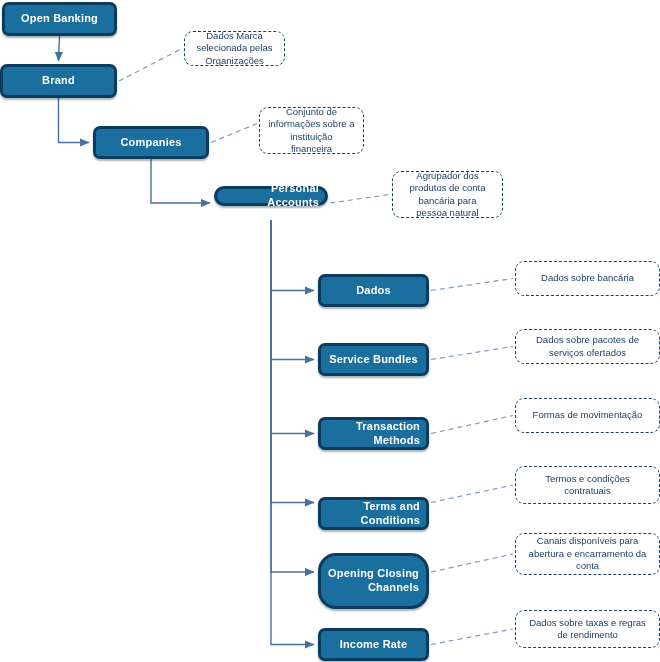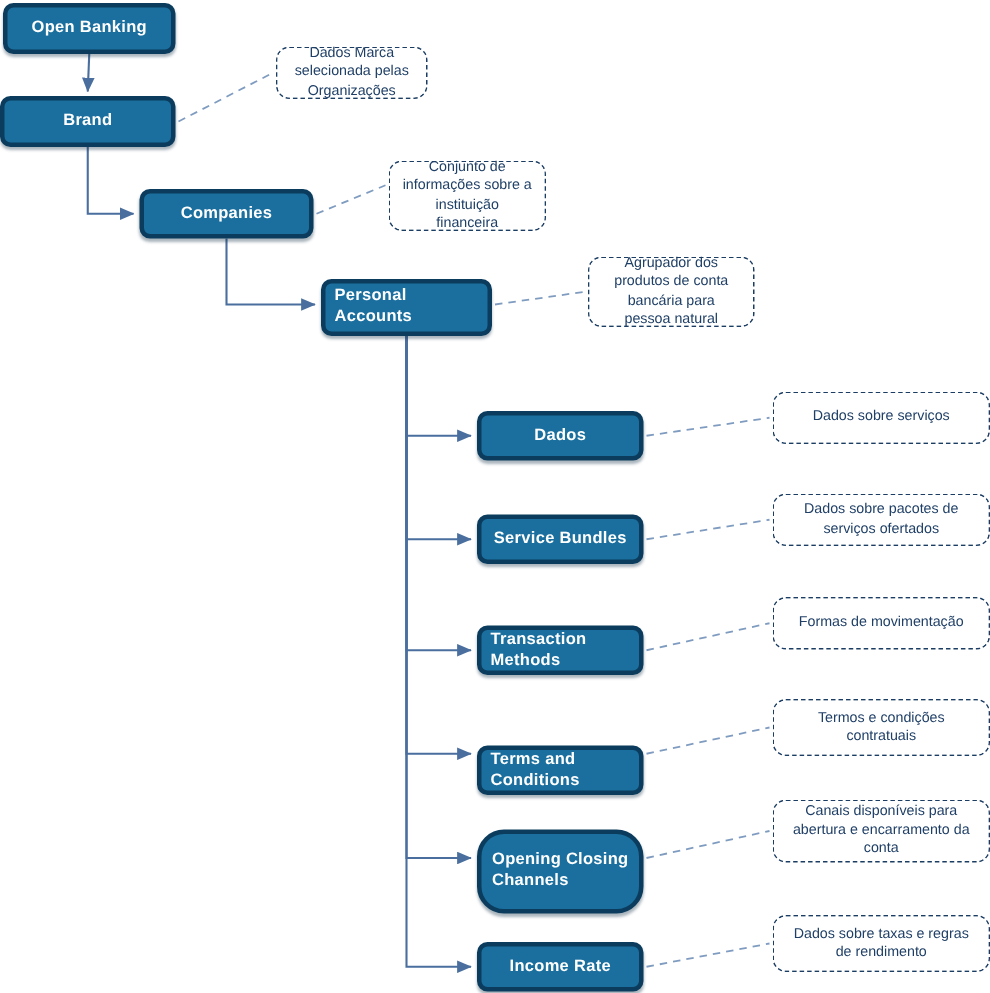--- a/index.html
+++ b/index.html
@@ -31,21 +31,21 @@
     background: #1a6f9e;
     border: 3px solid #0b3c5d;
     border-radius: 7px;
     color: #ffffff;
     font-weight: bold;
     font-size: 11px;
     letter-spacing: 0.2px;
     display: flex;
     align-items: center;
     justify-content: center;
-    text-align: left;
+    text-align: right;
     line-height: 1.25;
     box-shadow: 0 2px 2px rgba(10,40,64,0.35);
   }
   .node-label {
     display: block;
     padding: 0 6px;
     white-space: pre-line;
   }
   .note {
     position: absolute;
@@ -103,21 +103,21 @@
   <div id="node-layer">
       <div class="node" style="left: 2px; top: 2px; width: 115px; height: 34px;">
         <span class="node-label">Open Banking</span>
       </div>
       <div class="node" style="left: 0px; top: 64px; width: 117px; height: 34px;">
         <span class="node-label">Brand</span>
       </div>
       <div class="node" style="left: 93px; top: 126px; width: 116px; height: 33px;">
         <span class="node-label">Companies</span>
       </div>
-      <div class="node" style="left: 214px; top: 186px; width: 114px; height: 38px;">
+      <div class="node" style="left: 214px; top: 186px; width: 114px; height: 20px; border-radius: 15px;">
         <span class="node-label">Personal Accounts</span>
       </div>
       <div class="node" style="left: 318px; top: 274px; width: 111px; height: 33px;">
         <span class="node-label">Dados</span>
       </div>
       <div class="node" style="left: 318px; top: 343px; width: 111px; height: 33px;">
         <span class="node-label">Service Bundles</span>
       </div>
       <div class="node" style="left: 318px; top: 417px; width: 111px; height: 33px;">
         <span class="node-label">Transaction Methods</span>
@@ -145,21 +145,21 @@
 instituição
 financeira</span>
       </div>
       <div class="note" style="left: 392px; top: 171px; width: 111px; height: 47px;">
         <span class="note-label">Agrupador dos
 produtos de conta
 bancária para
 pessoa natural</span>
       </div>
       <div class="note" style="left: 515px; top: 261px; width: 145px; height: 35px;">
-        <span class="note-label">Dados sobre serviços</span>
+        <span class="note-label">Dados sobre bancária</span>
       </div>
       <div class="note" style="left: 515px; top: 329px; width: 145px; height: 35px;">
         <span class="note-label">Dados sobre pacotes de
 serviços ofertados</span>
       </div>
       <div class="note" style="left: 515px; top: 398px; width: 145px; height: 35px;">
         <span class="note-label">Formas de movimentação</span>
       </div>
       <div class="note" style="left: 515px; top: 466px; width: 145px; height: 38px;">
         <span class="note-label">Termos e condições

